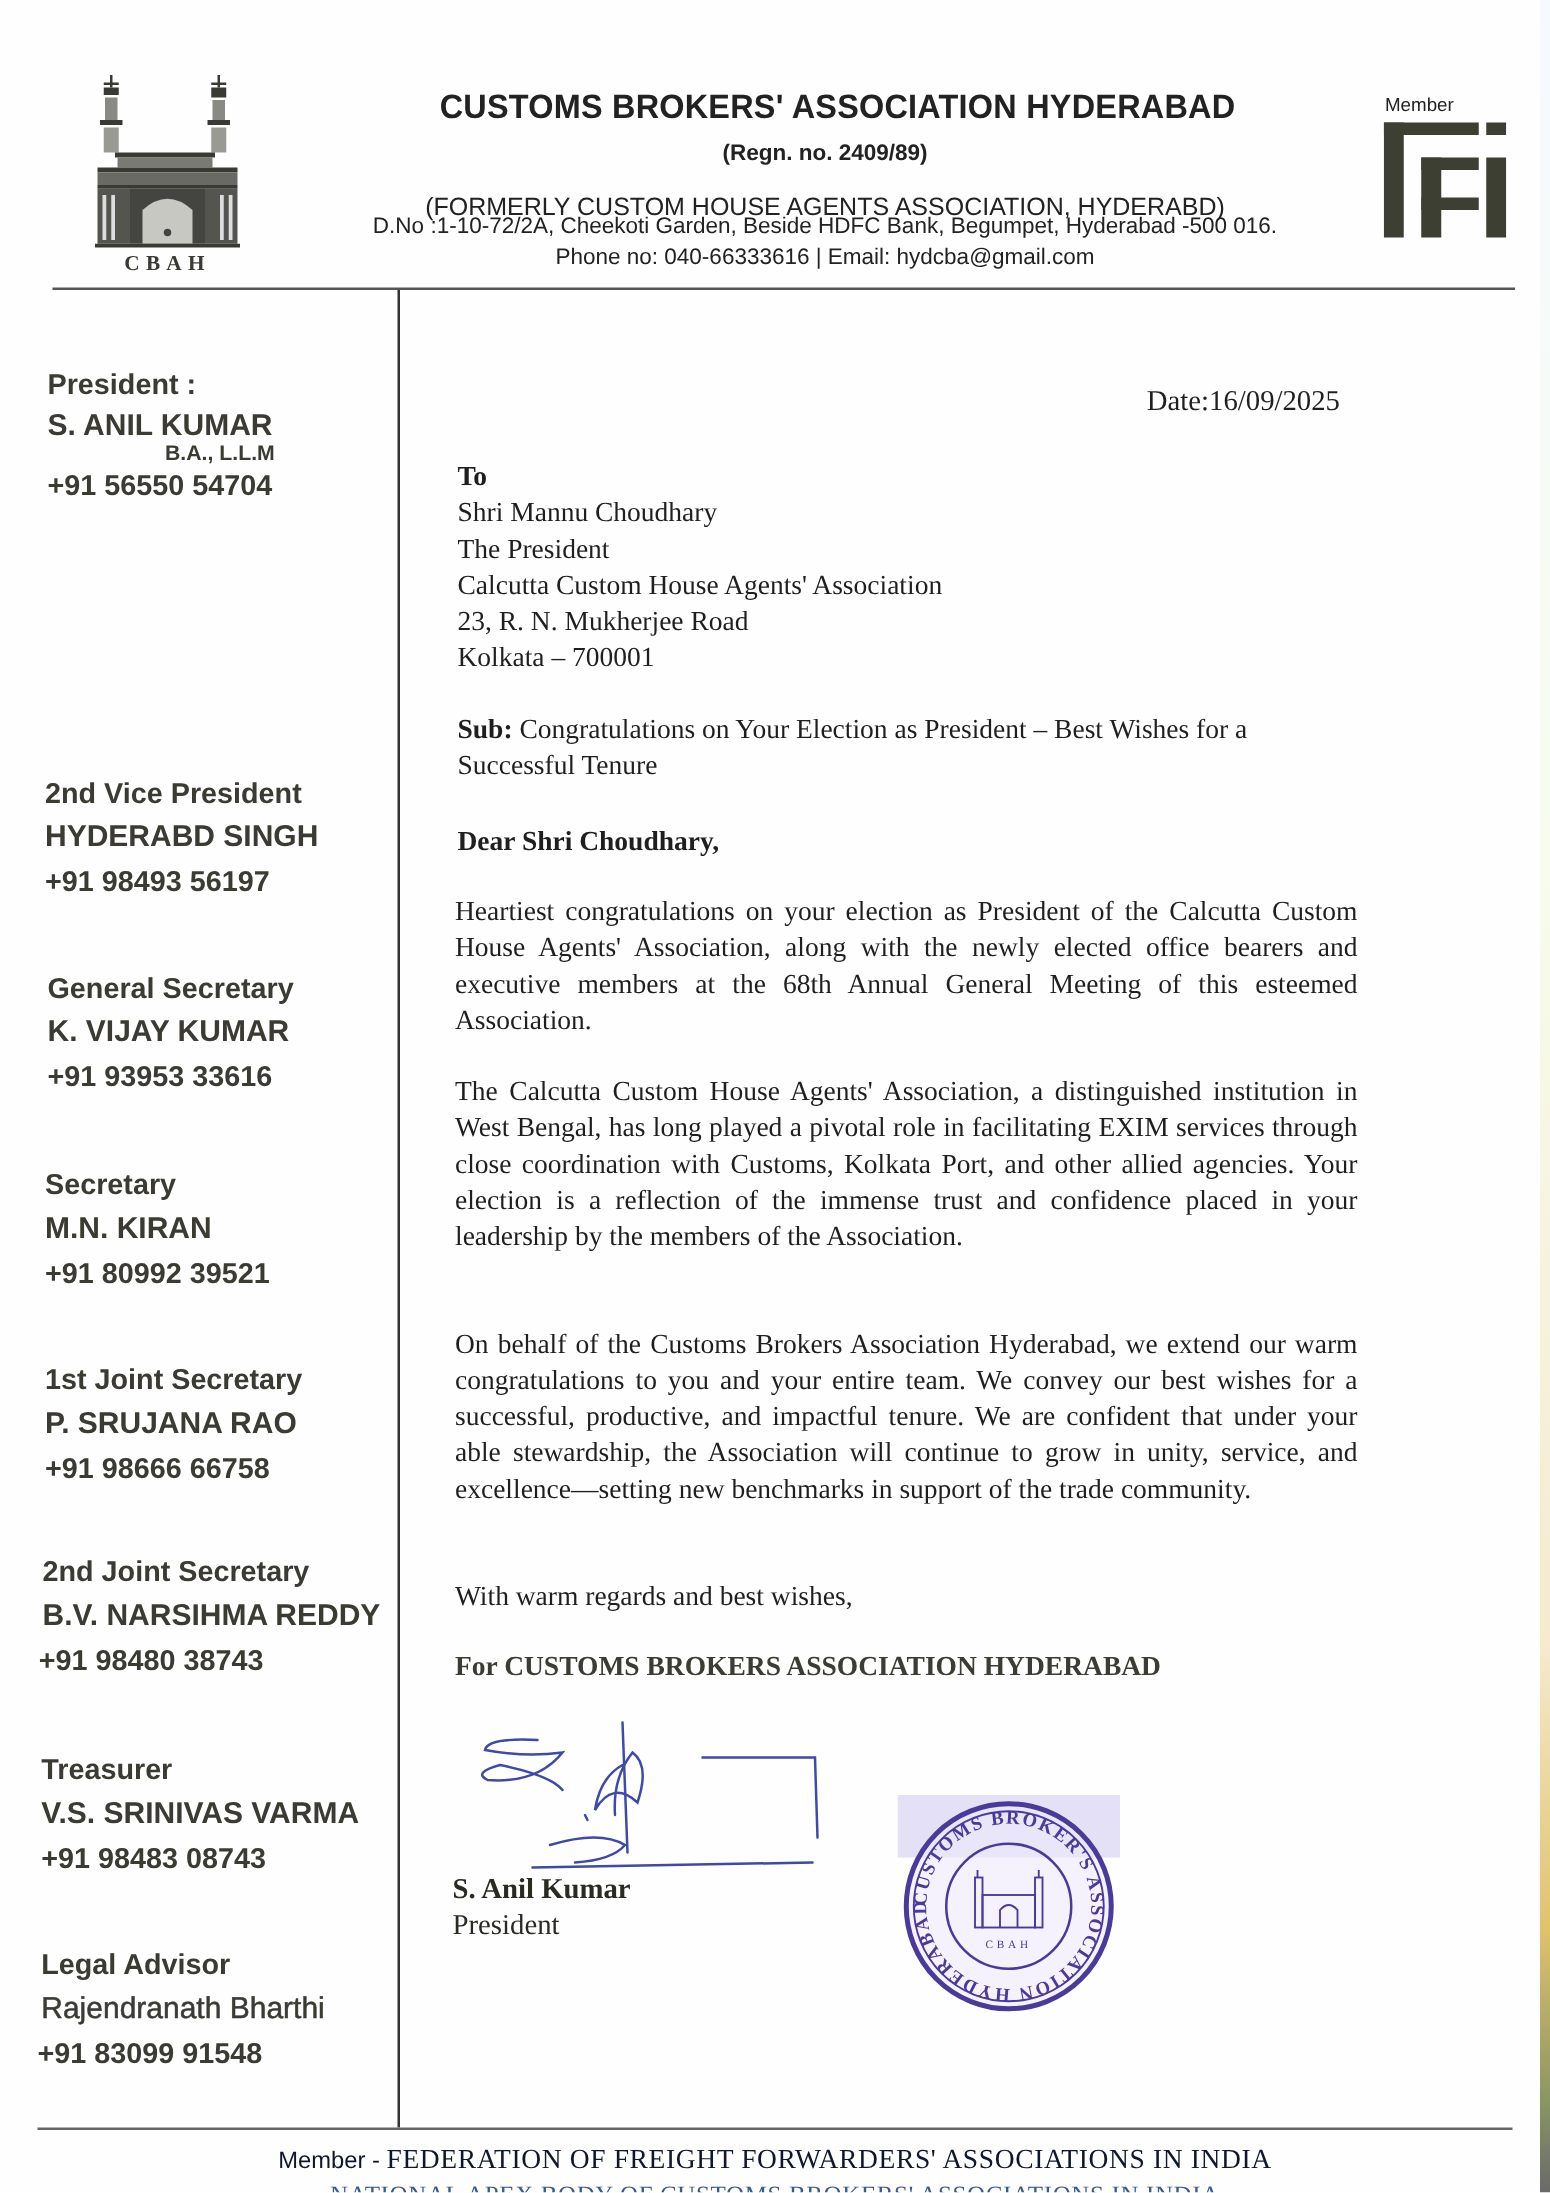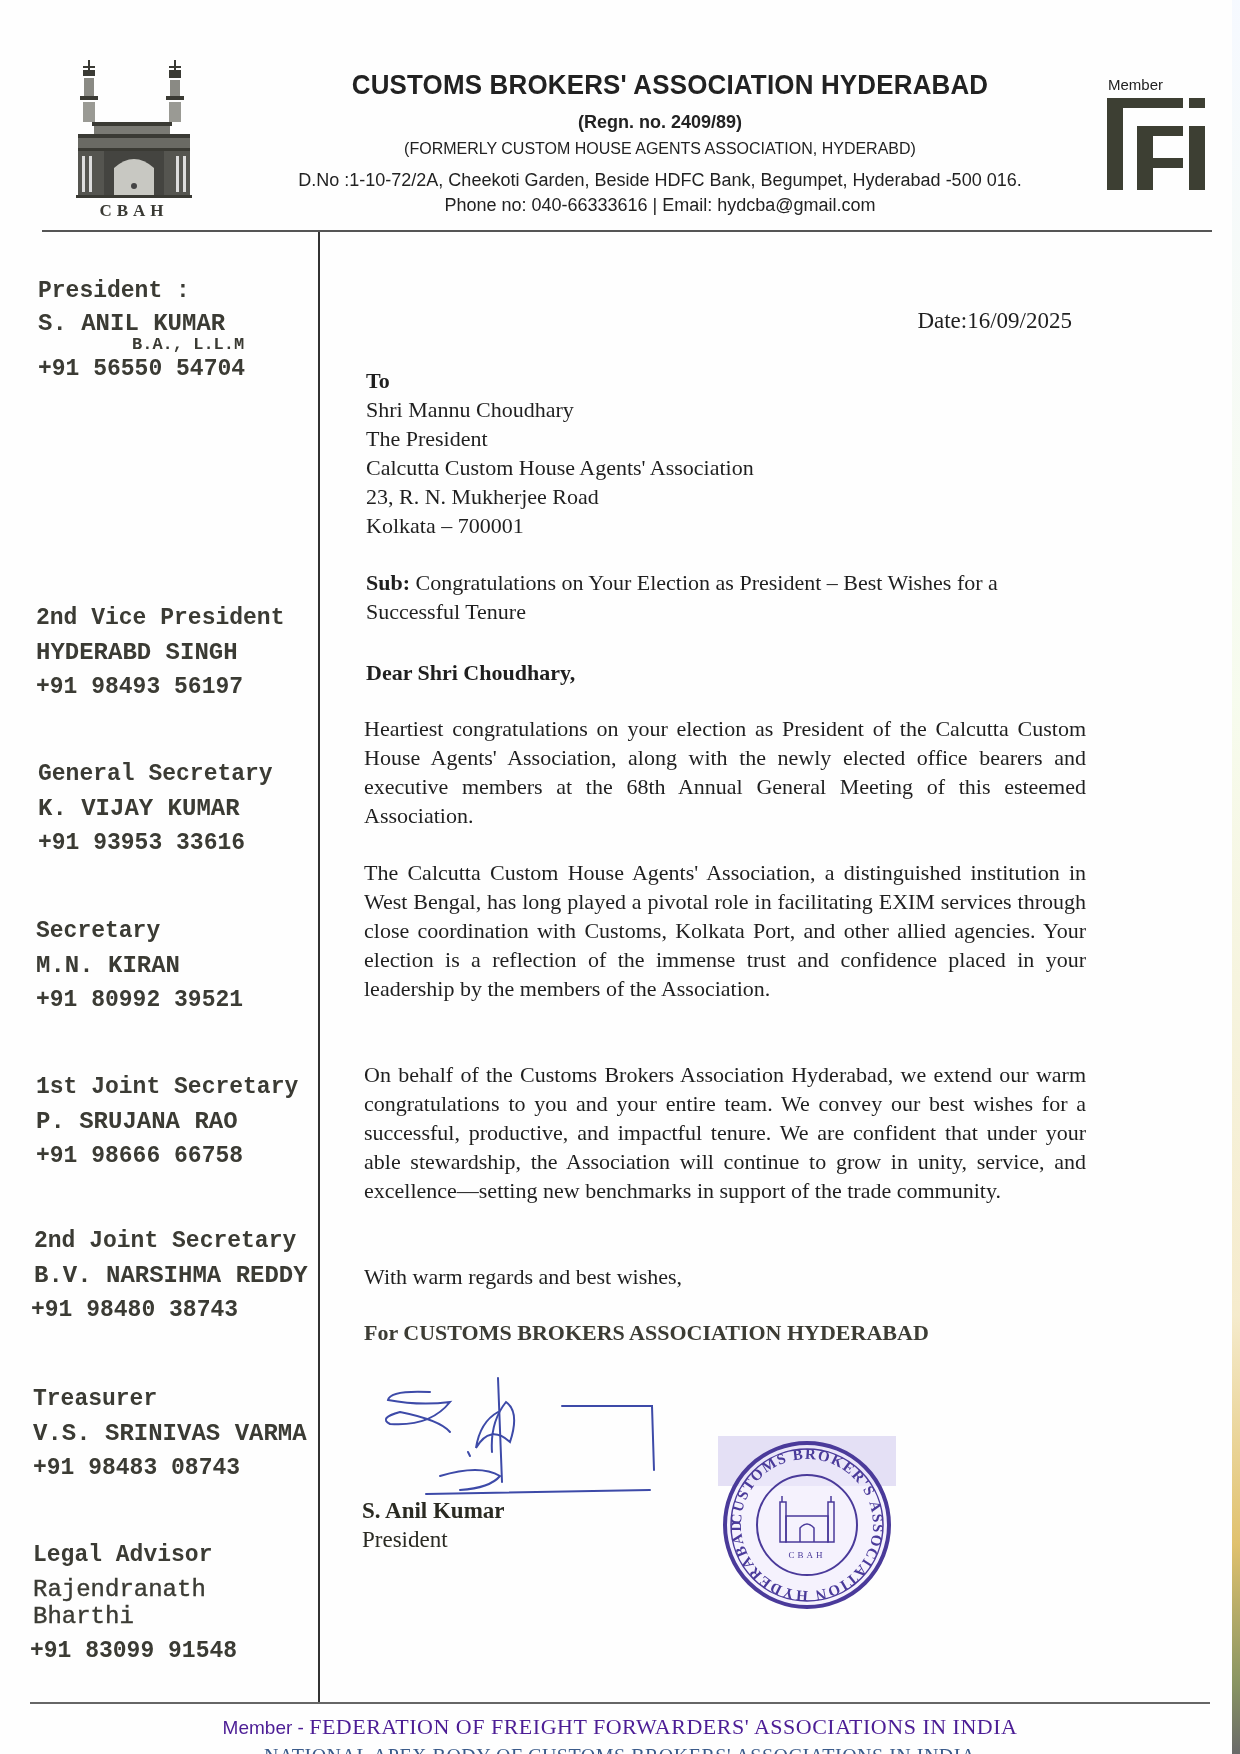--- a/index.html
+++ b/index.html
@@ -16,31 +16,31 @@
     .logo-cbah { position: absolute; left: 74px; top: 56px; width: 120px; height: 164px; }
     .logo-ffi { position: absolute; left: 1106px; top: 76px; width: 100px; height: 116px; }
     .logo-ffi .member-label { position: absolute; left: 2px; top: 0; font-family: "Liberation Sans", sans-serif;
       font-size: 15px; color: #222; }
     .logo-ffi svg { position: absolute; left: 1px; top: 20px; }
 
     .hdr { position: absolute; left: 220px; width: 880px; text-align: center;
       font-family: "Liberation Sans", sans-serif; color: #222; }
     .hdr-title { top: 70px; left: 230px; width: 880px; font-size: 27px; font-weight: bold; letter-spacing: 0.2px; transform: scaleX(0.96); }
     .hdr-regn { top: 112px; font-size: 18px; font-weight: bold; }
-    .hdr-formerly { top: 140px; font-size: 16px; }
+    .hdr-formerly { top: 155px; font-size: 20px; }
     .hdr-address { top: 170px; left: 220px; width: 880px; font-size: 18px; }
     .hdr-contact { top: 195px; font-size: 18px; }
 
     .rule-top { position: absolute; left: 42px; top: 230px; width: 1170px; height: 2px; background: #555; }
     .rule-vert { position: absolute; left: 318px; top: 232px; width: 2px; height: 1470px; background: #333; }
     .rule-bottom { position: absolute; left: 30px; top: 1702px; width: 1180px; height: 2px; background: #666; }
 
     
-    .sidebar { position: absolute; left: 0; top: 0; width: 318px; height: 1700px;
-      font-family: Liberation Mono, monospace; font-weight: bold; color: #3b3b34; }
+    .sidebar { position: absolute; left: 0; top: 16px; width: 318px; height: 1700px;
+      font-family: Liberation Sans, sans-serif; font-weight: bold; color: #3b3b34; }
     .ob { position: absolute; left: 38px; }
     .ob .role { font-size: 23px; display: block; }
     .ob .name { font-size: 24px; display: block; margin-top: 8px; }
     .ob .qual { font-size: 17px; display: block; margin-left: 94px; margin-top: -2px; }
     .ob .phone { font-size: 23px; display: block; margin-top: 8px; }
 
     
     .letter { position: absolute; left: 362px; top: 300px; width: 722px;
       font-family: "Liberation Serif", serif; font-size: 22px; line-height: 29px; color: #1f1f1f; }
     .date { position: absolute; right: 12px; top: 6px; font-size: 23px; }
@@ -58,21 +58,21 @@
     .for-org { position: absolute; left: 2px; top: 1018px; font-weight: bold; color: #3c3c34; }
 
     .signature { position: absolute; left: 380px; top: 1372px; width: 300px; height: 130px; }
     .signer { position: absolute; left: 362px; top: 1496px; font-family: "Liberation Serif", serif; font-size: 23px; line-height: 29px; color: #2a2a22; }
     .signer .signer-name { font-weight: bold; display: block; }
     .signer .signer-title { display: block; }
     .stamp { position: absolute; left: 718px; top: 1436px; width: 178px; height: 178px; }
 
     
     .footer-line1 { position: absolute; left: 0; top: 1714px; width: 1240px; text-align: center;
-      font-family: "Liberation Serif", serif; font-size: 22px; color: #4c1d95; letter-spacing: 0.5px; }
+      font-family: "Liberation Serif", serif; font-size: 22px; color: #0f172a; letter-spacing: 0.5px; }
     .footer-line1 .member-prefix { font-family: "Liberation Sans", sans-serif; font-size: 19px; letter-spacing: 0; }
     .footer-line2 { position: absolute; left: 0; top: 1742px; width: 1240px; text-align: center;
       font-family: "Liberation Serif", serif; font-size: 20px; color: #3a5a8a; letter-spacing: 0.5px; height: 12px; overflow: hidden; line-height: 28px; }
   </style>
 </head>
 <body>
 
 <div class="page">
 
   <div class="logo-cbah">

